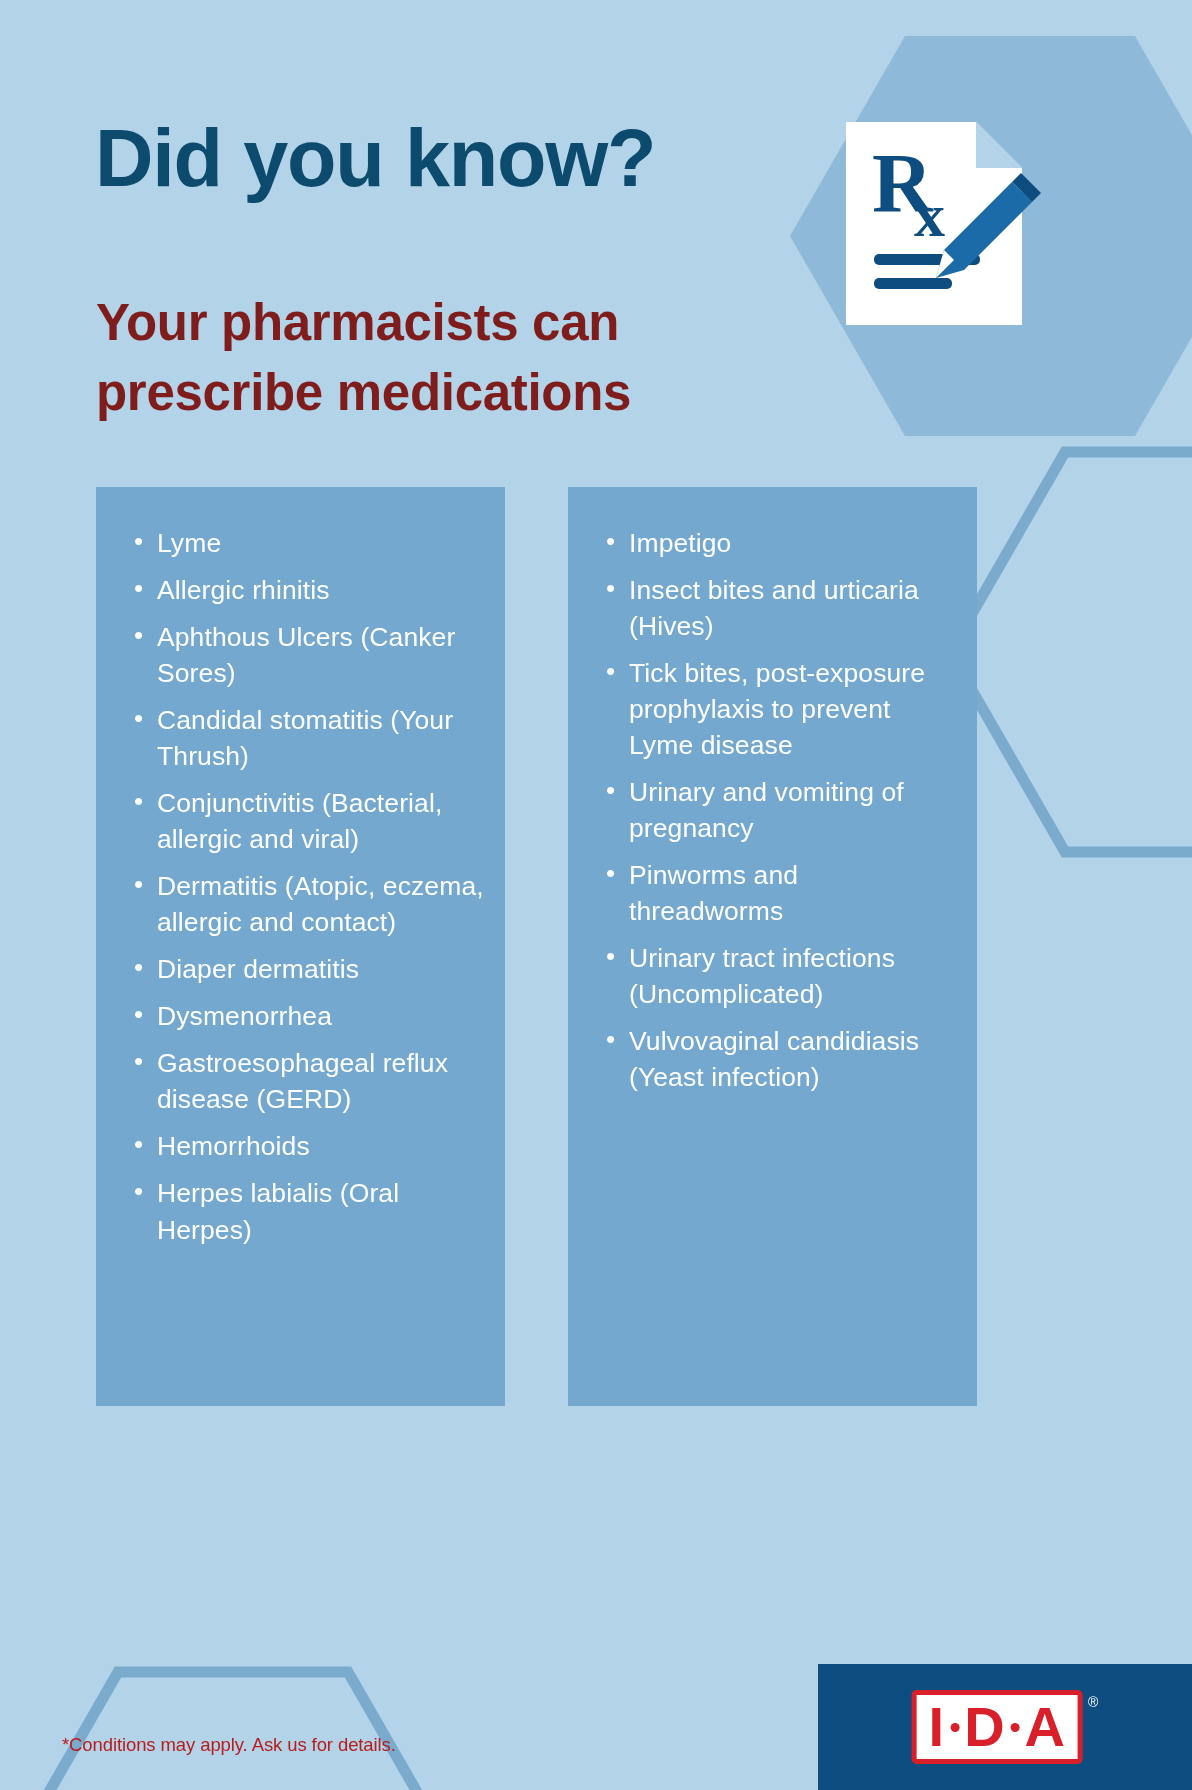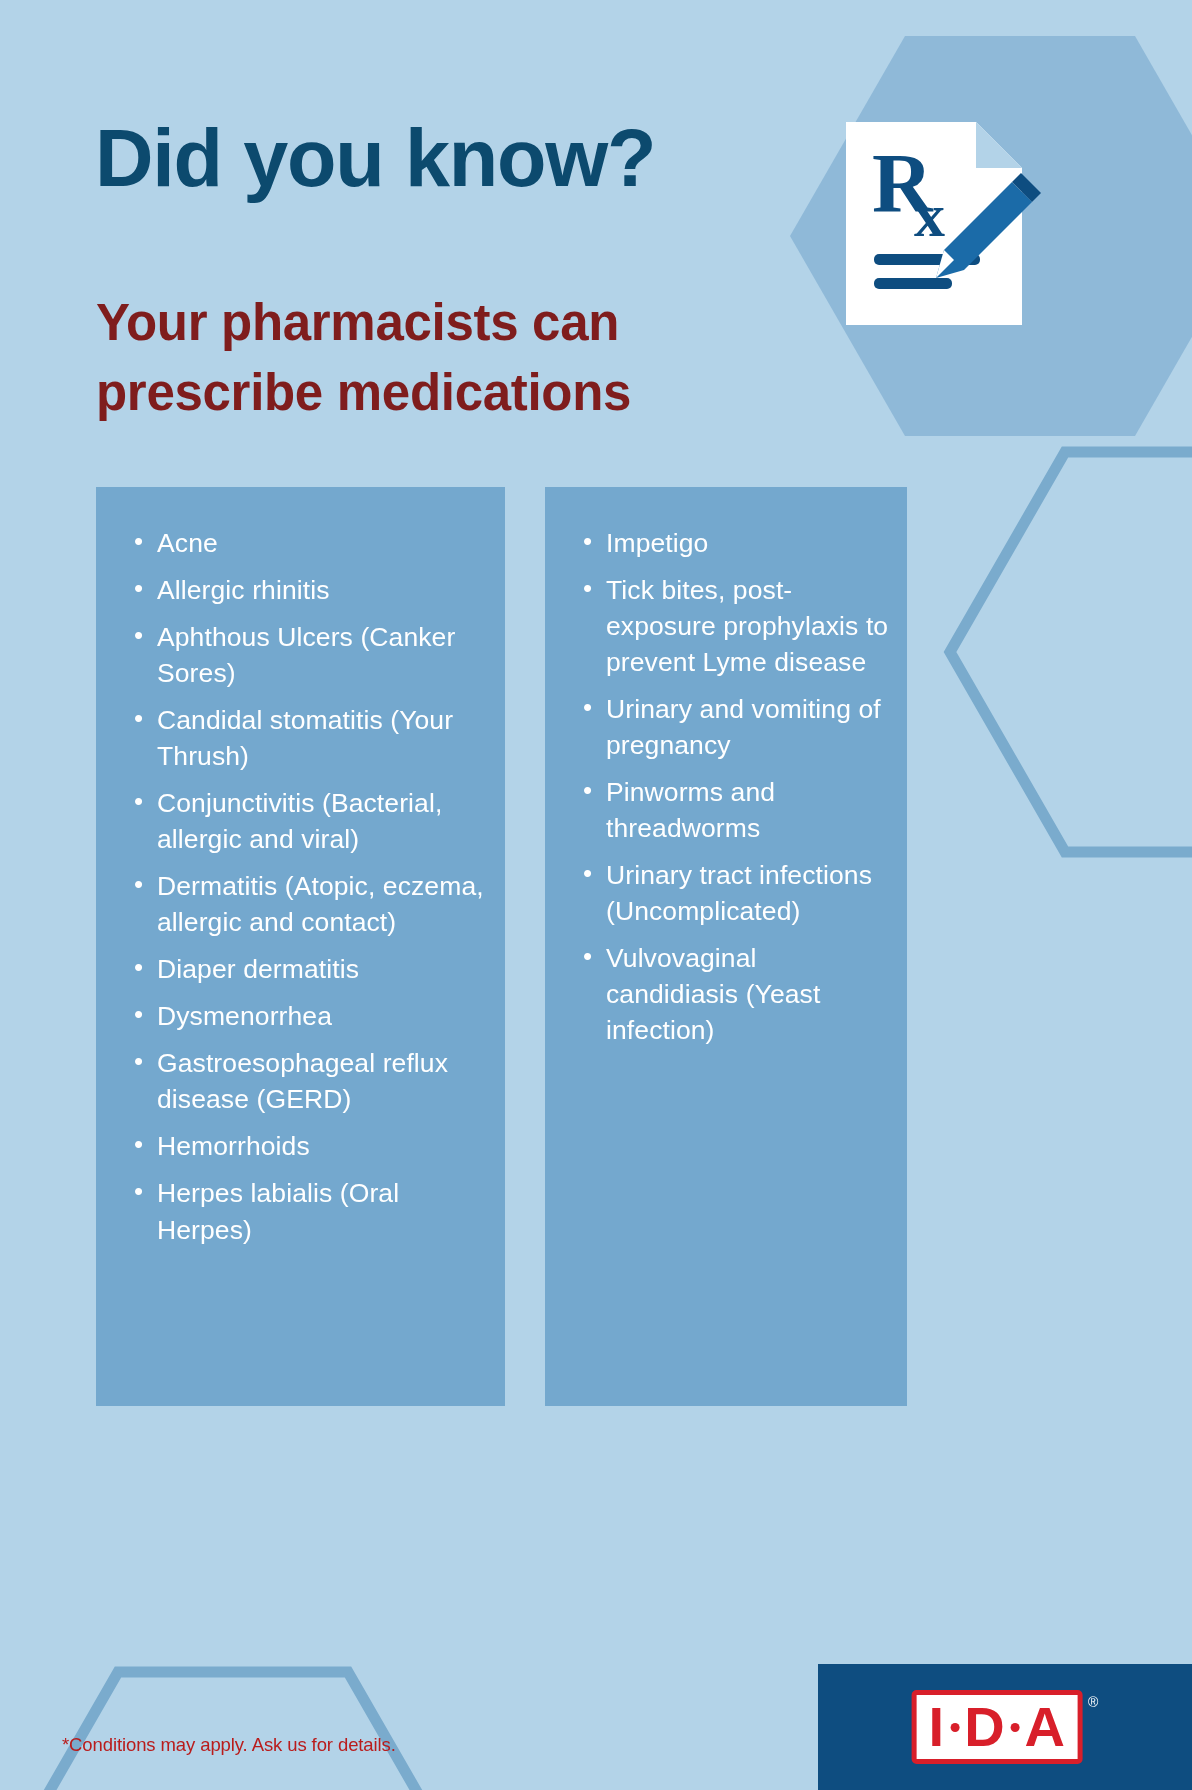--- a/index.html
+++ b/index.html
@@ -57,21 +57,21 @@
   }
 
   
   .col {
     position: absolute;
     top: 487px;
     background: #74a8ce;
     box-sizing: border-box;
   }
   .col-left  { left: 96px;  width: 409px; height: 919px; }
-  .col-right { left: 545px; width: 362px; height: 919px; }
+  .col-right { left: 568px; width: 409px; height: 919px; }
 
   ul.cond-list {
     list-style: none;
     margin: 0;
     padding: 38px 18px 0 38px;
   }
   ul.cond-list li {
     position: relative;
     color: #ffffff;
     font-size: 26.5px;
@@ -186,37 +186,38 @@
     <g>
       <path d="M176 66 L196 86 L128 154 L100 162 L108 134 Z" fill="#1b6ba8"></path>
       <path d="M176 66 L196 86 L205 77 L185 57 Z" fill="#0e4d80"></path>
       <path d="M100 162 L108 134 L118 144 Z" fill="#ffffff"></path>
     </g>
   </svg>
 </div>
 
 <div class="col col-left">
   <ul class="cond-list" id="list-left">
-      <li>Acne</li>
+      <li>Lyme</li>
       <li>Allergic rhinitis</li>
       <li>Aphthous Ulcers (Canker Sores)</li>
       <li>Candidal stomatitis (Your Thrush)</li>
       <li>Conjunctivitis (Bacterial, allergic and viral)</li>
       <li>Dermatitis (Atopic, eczema, allergic and contact)</li>
       <li>Diaper dermatitis</li>
       <li>Dysmenorrhea</li>
       <li>Gastroesophageal reflux disease (GERD)</li>
       <li>Hemorrhoids</li>
       <li>Herpes labialis (Oral Herpes)</li>
     </ul>
 </div>
 
 <div class="col col-right">
   <ul class="cond-list" id="list-right">
       <li>Impetigo</li>
+      <li>Insect bites and urticaria (Hives)</li>
       <li>Tick bites, post-exposure prophylaxis to prevent Lyme disease</li>
       <li>Urinary and vomiting of pregnancy</li>
       <li>Pinworms and threadworms</li>
       <li>Urinary tract infections (Uncomplicated)</li>
       <li>Vulvovaginal candidiasis (Yeast infection)</li>
     </ul>
 </div>
 
 <div class="footnote">*Conditions may apply. Ask us for details.</div>
 

